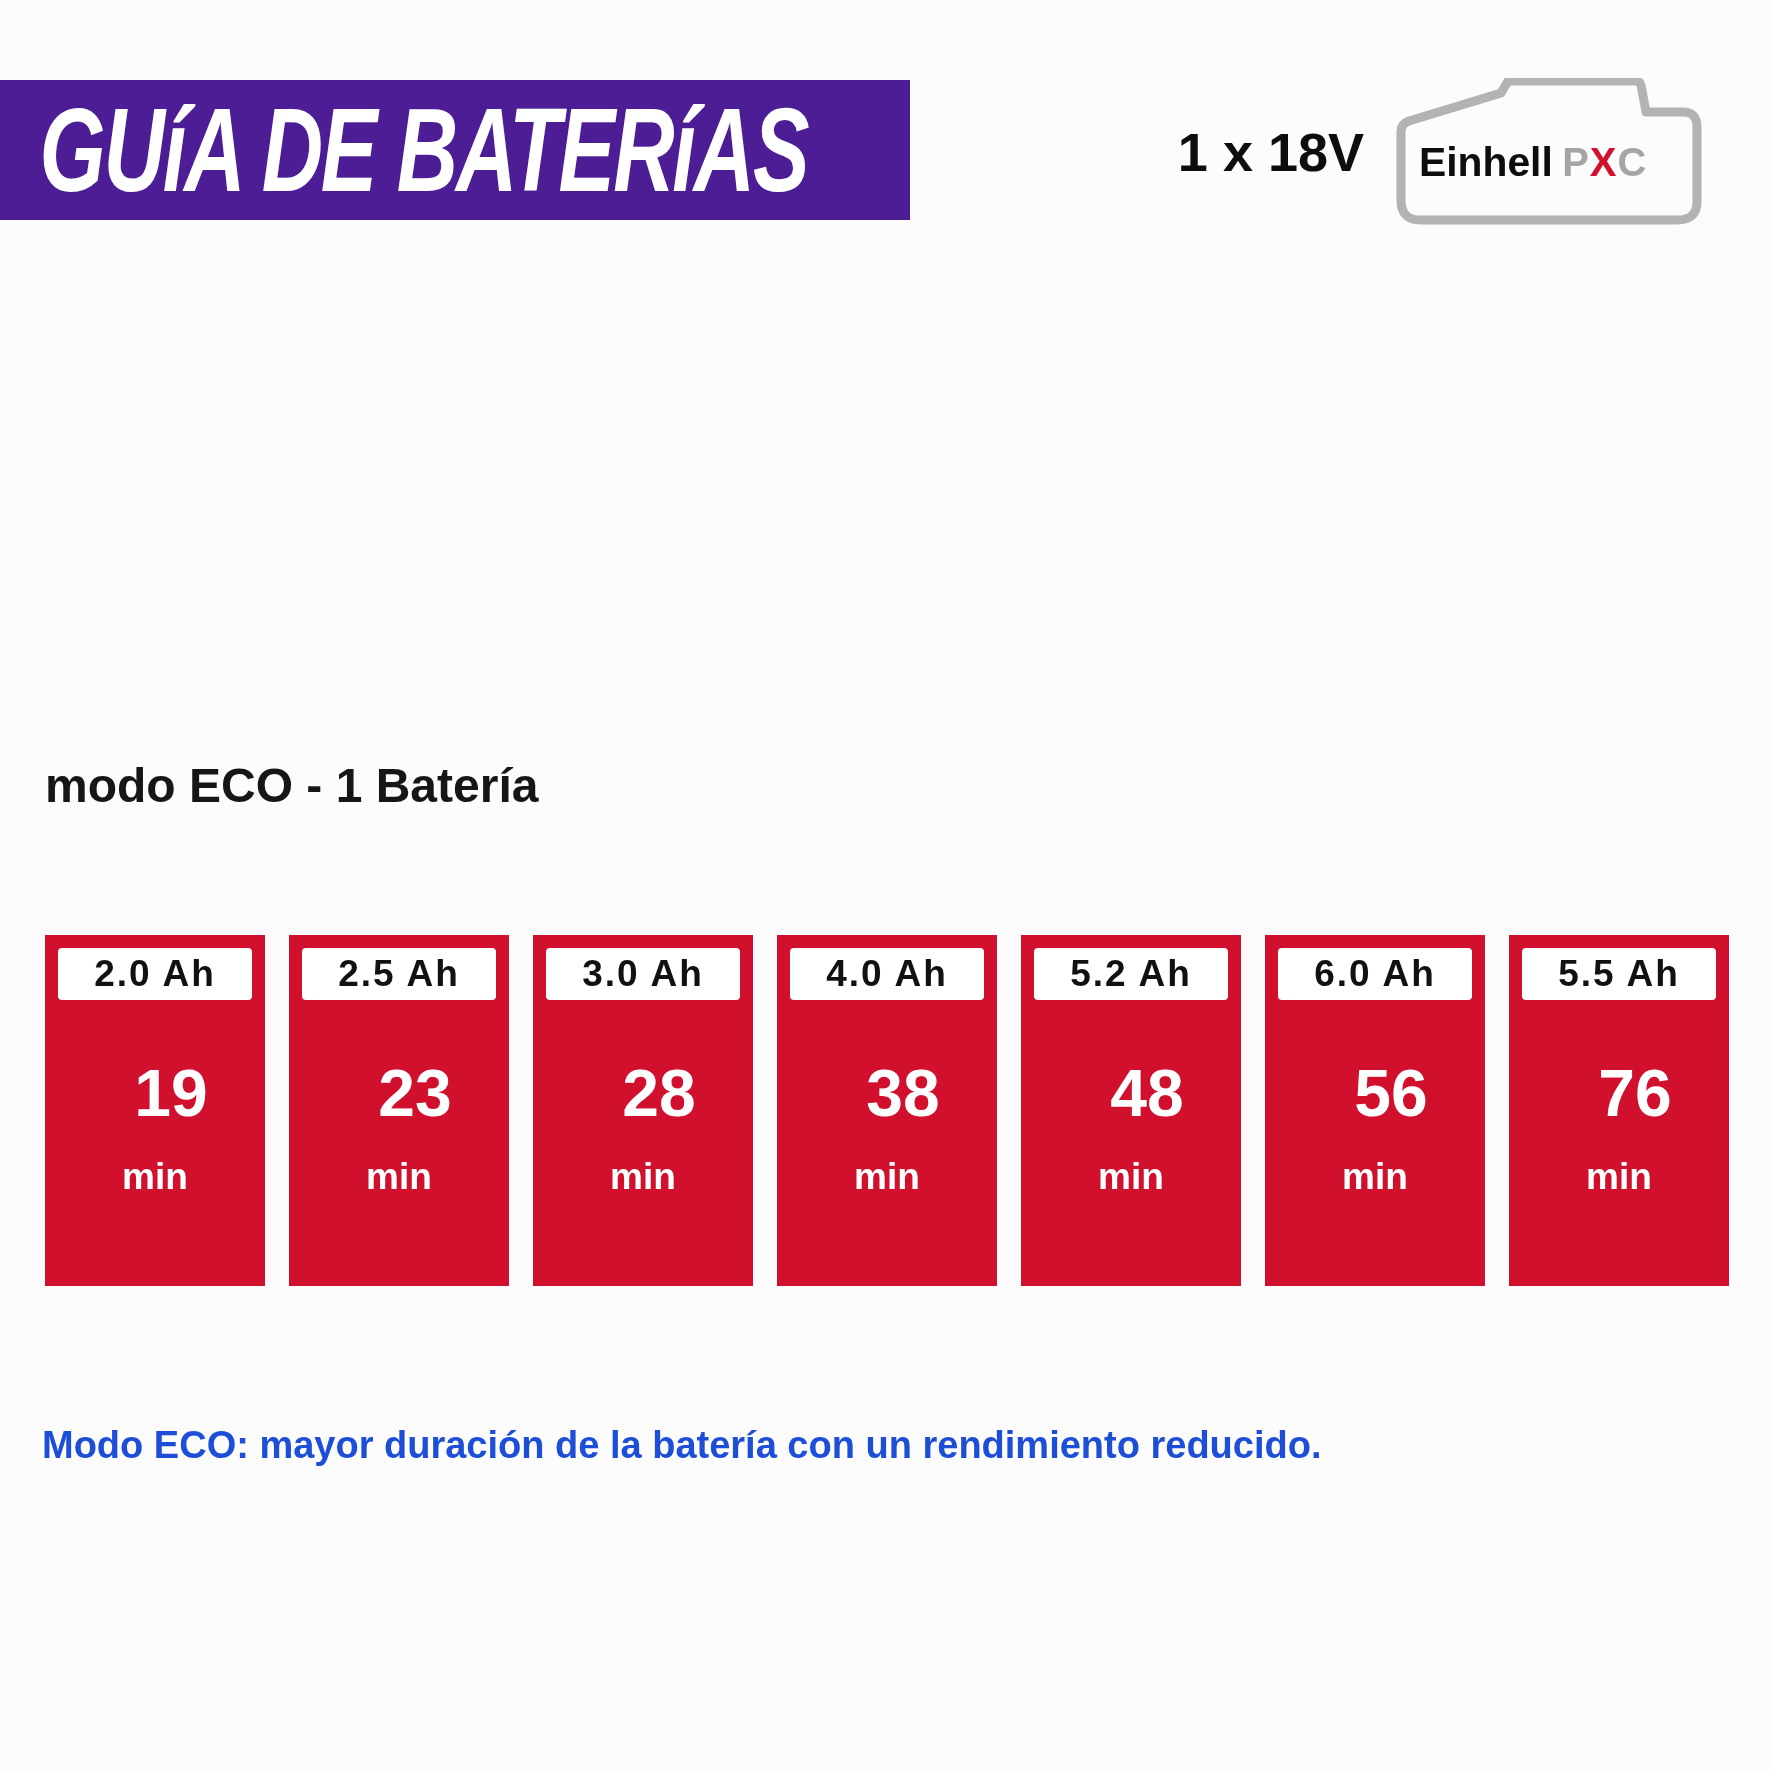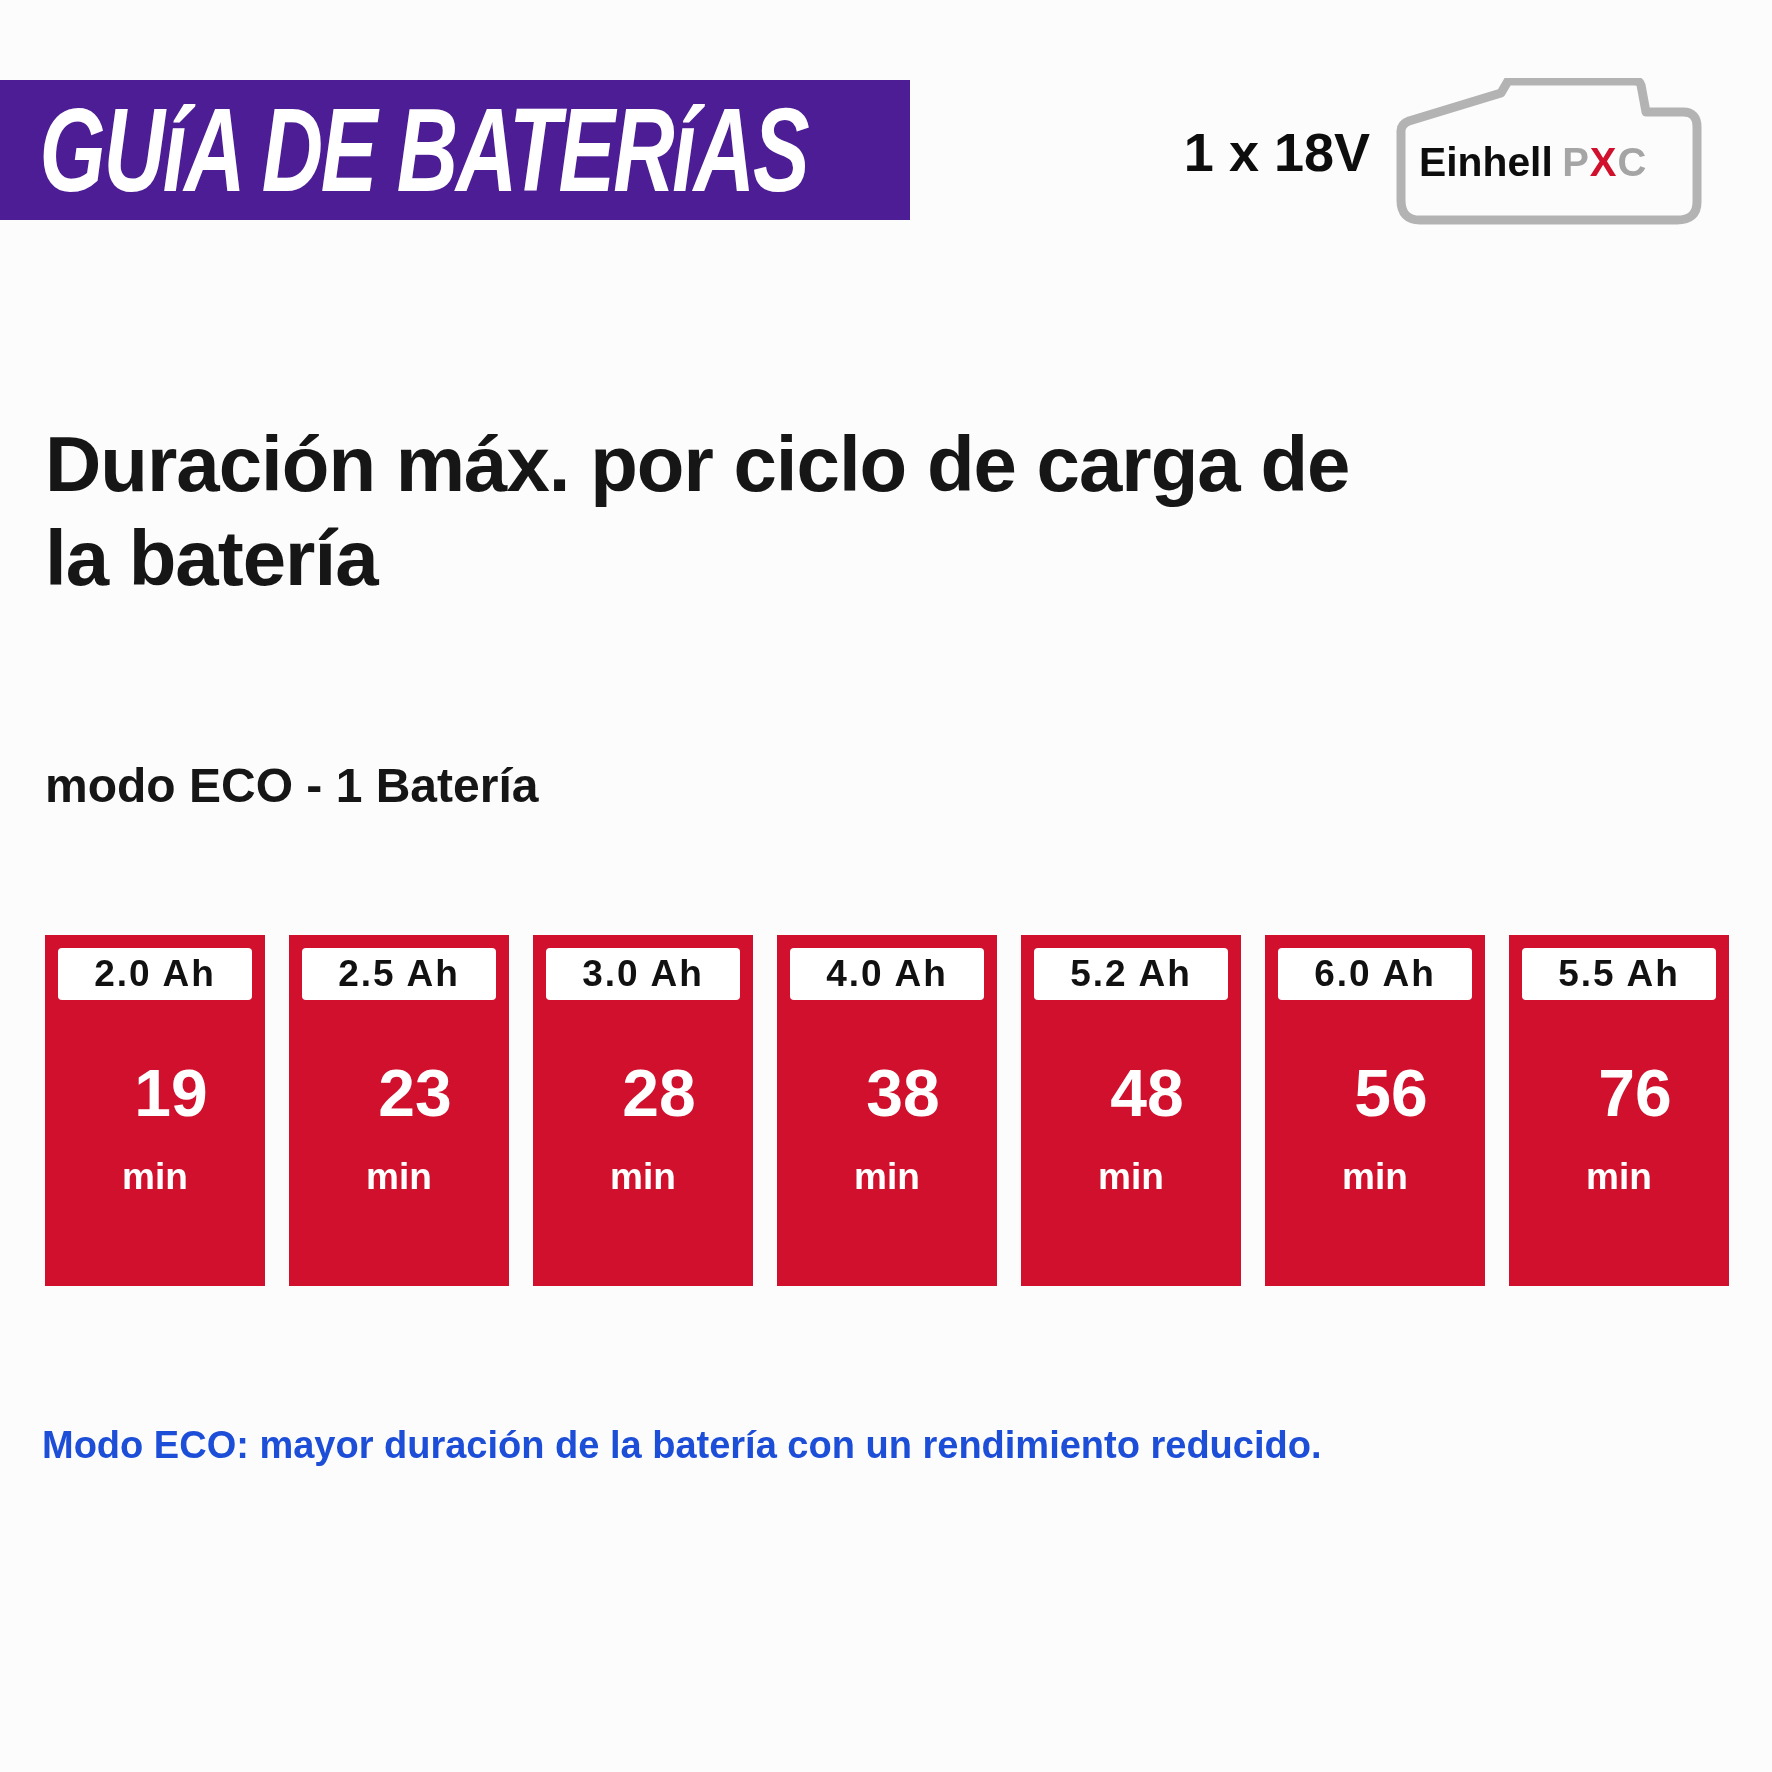--- a/index.html
+++ b/index.html
@@ -37,21 +37,21 @@
     line-height: 1;
   }
 
   
   .badge-row {
     position: absolute;
     top: 78px; right: 60px;
     height: 148px;
     display: flex;
     align-items: center;
-    gap: 22px;
+    gap: 28px;
   }
   .voltage-label {
     font-size: 54px;
     font-weight: bold;
     color: #0d0d0d;
     white-space: nowrap;
   }
   .battery-logo {
     position: relative;
     width: 320px; height: 148px;
@@ -179,21 +179,20 @@
                  L 9 122
                  Q 9 142 28 142 Z" fill="none" stroke="#b3b3b3" stroke-width="9" stroke-linejoin="round" stroke-linecap="round"></path>
       </svg>
       <div class="battery-text">
         <span class="brand-name">Einhell</span>
         <span class="pxc"><span class="pxc-p">P</span><span class="pxc-x">X</span><span class="pxc-c">C</span></span>
       </div>
     </div>
   </div>
 
-  <h1 class="main-heading"><span>Duración máx. por ciclo de carga de</span><br><span>la batería</span></h1>
 
   <h2 class="sub-heading">modo ECO - 1 Batería</h2>
 
   <div class="cards">
 
     <div class="card">
       <div class="card-capacity">2.0 Ah</div>
       <div class="card-minutes">19</div>
       <div class="card-unit">min</div>
     </div>

